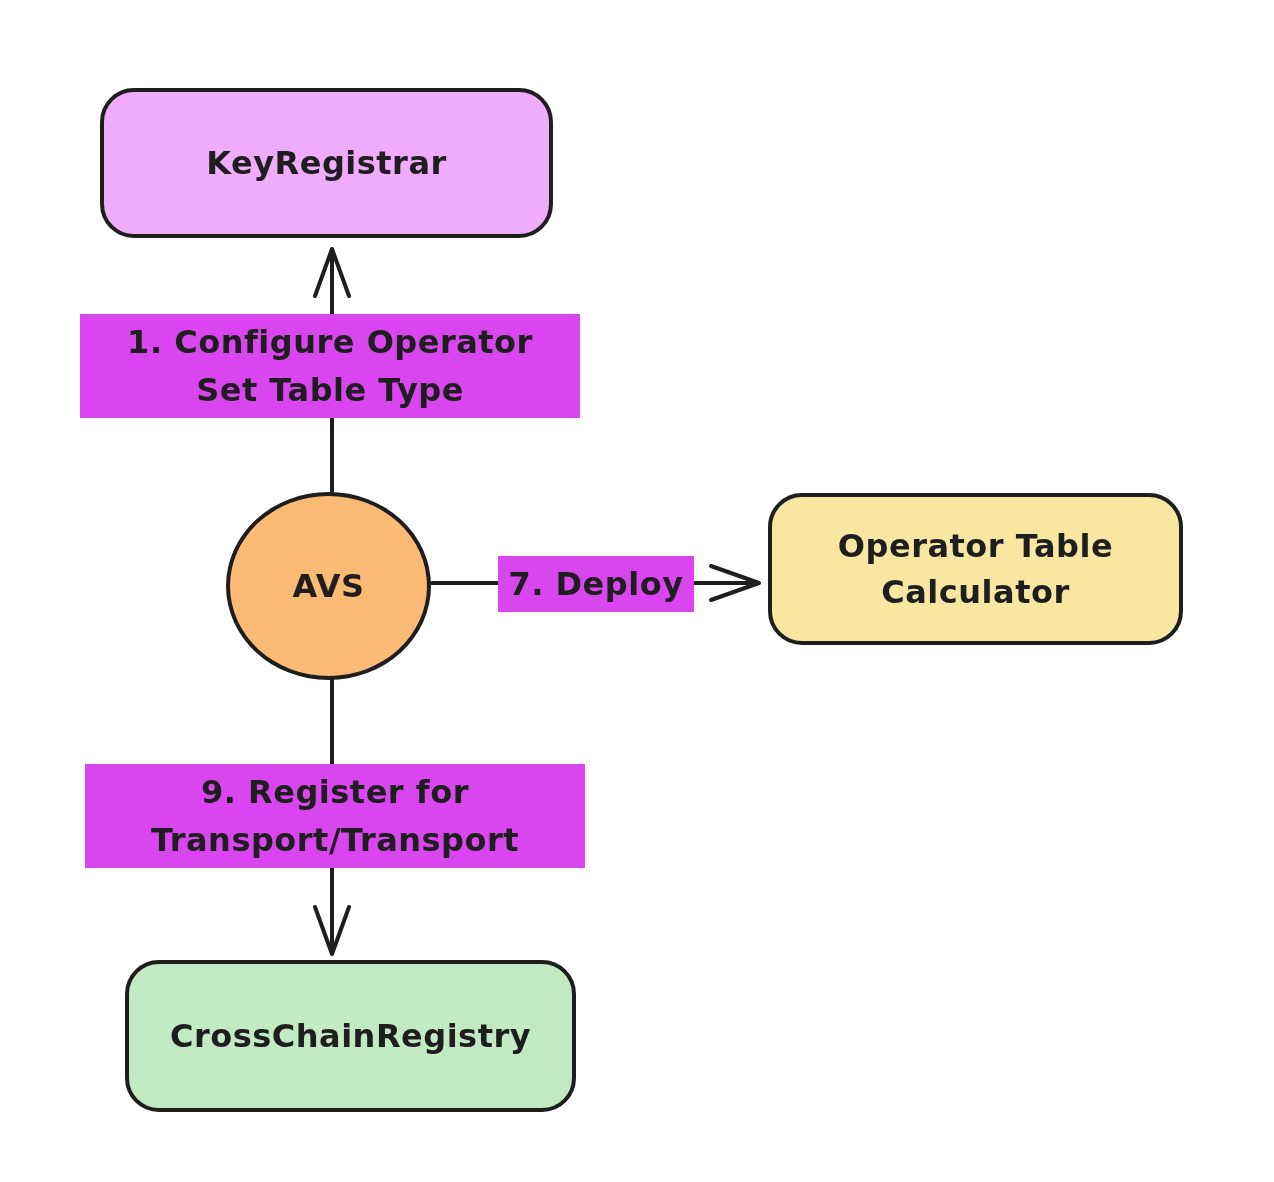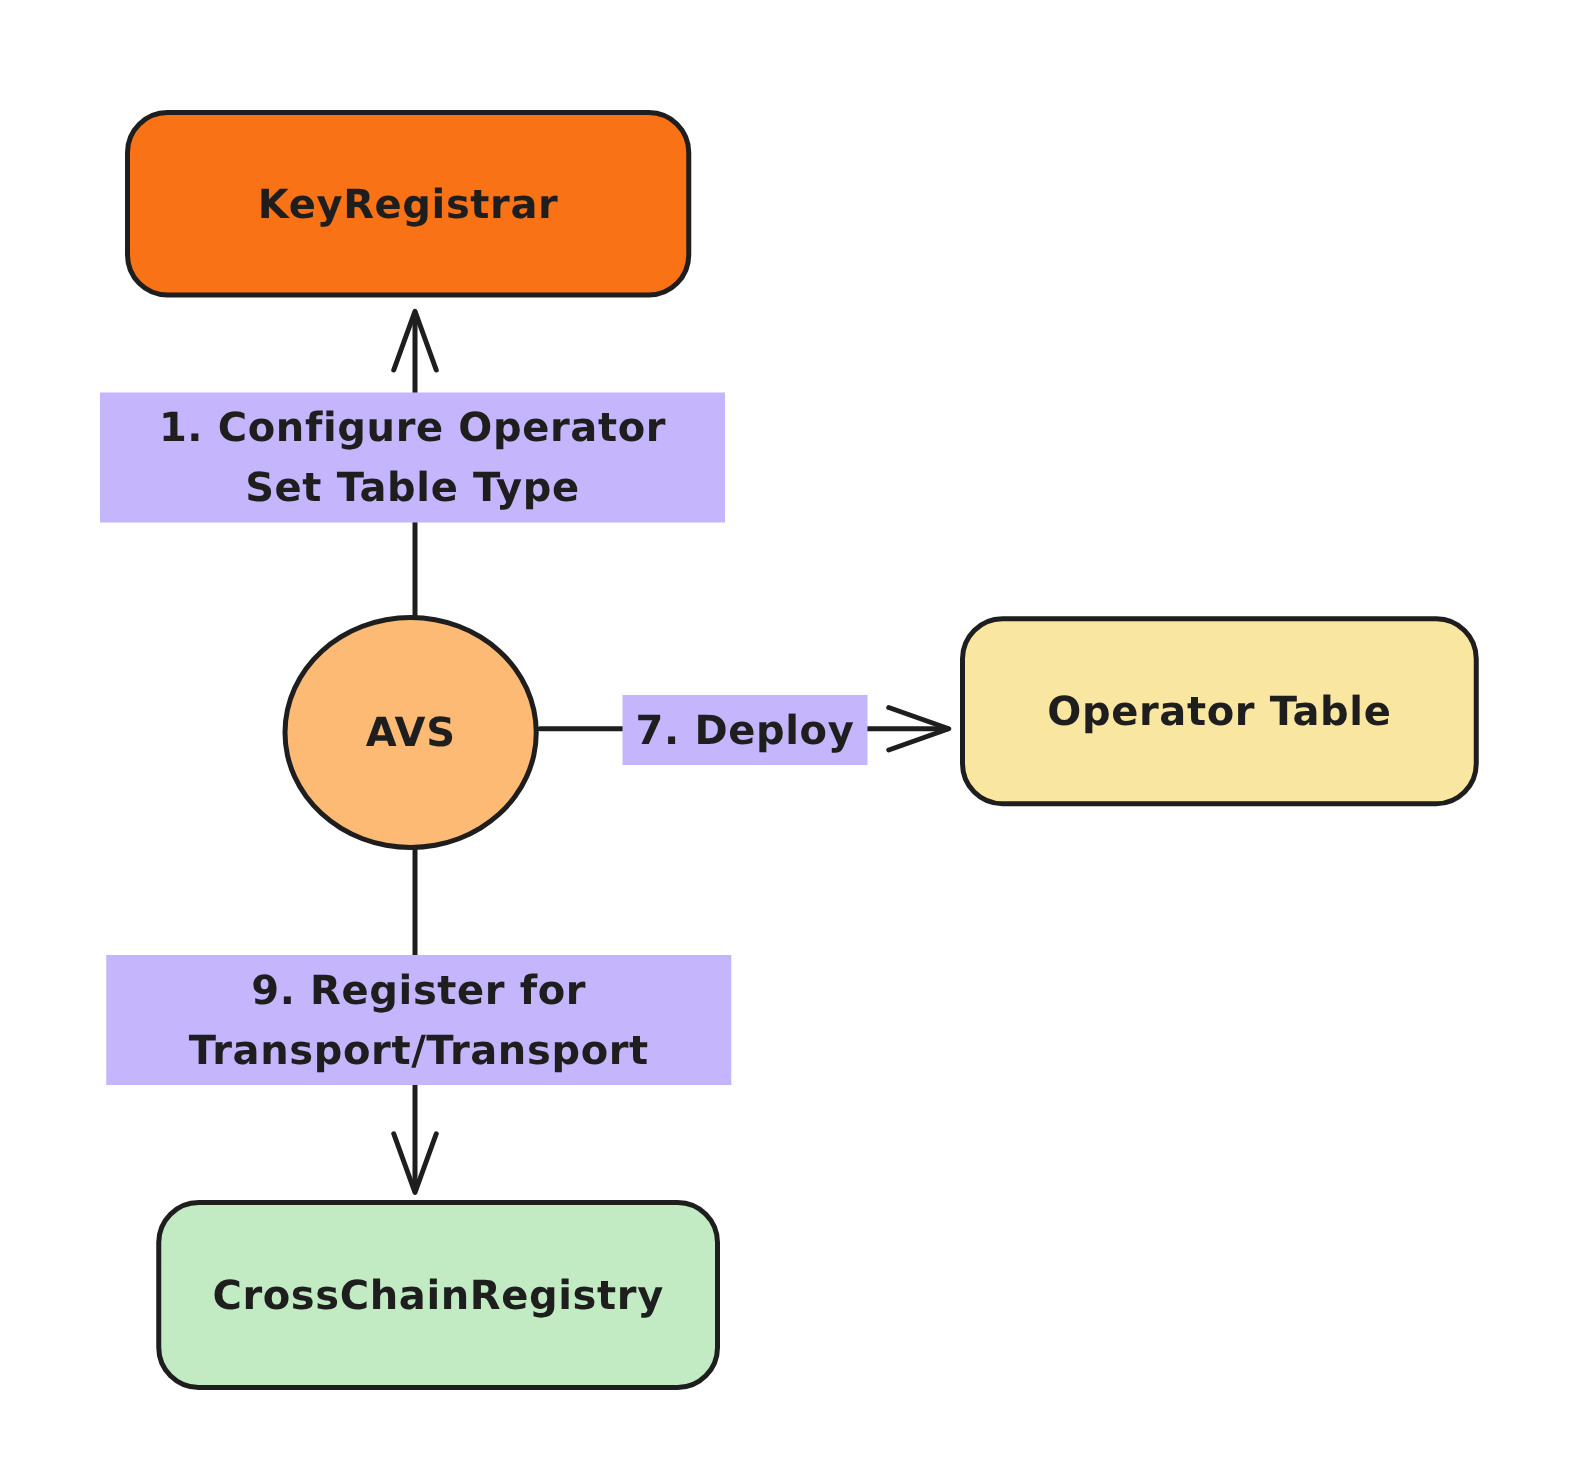--- a/index.html
+++ b/index.html
@@ -47,21 +47,21 @@
   }
   .node-rect {
     border-radius: 34px;
   }
   .node-key-registrar   { left: 100px; top: 88px;  width: 453px; height: 150px; }
   .node-avs             { left: 226px; top: 492px; width: 205px; height: 188px; border-radius: 50%; }
   .node-operator-table  { left: 768px; top: 493px; width: 415px; height: 152px; }
   .node-cross-chain     { left: 102px; top: 960px; width: 451px; height: 152px; }
   .edge-label {
     position: absolute;
-    background: #c4b5fd;
+    background: #d946ef;
     font-size: 32px;
     font-weight: 700;
     text-align: center;
     line-height: 1.5;
     letter-spacing: 0.5px;
     padding: 4px 0;
   }
   .edge-label-configure { left: 80px;  top: 314px; width: 500px; }
   .edge-label-deploy    { left: 498px; top: 556px; width: 196px; }
   .edge-label-register  { left: 85px;  top: 764px; width: 500px; }
@@ -79,30 +79,31 @@
     <g>
       <line x1="432" y1="583" x2="758" y2="583"></line>
       <path d="M711 566 L759 583 L711 600"></path>
     </g>
     <g>
       <line x1="332" y1="680" x2="332" y2="952"></line>
       <path d="M315 907 L332 954 L349 907"></path>
     </g>
   </svg>
 
-  <div class="node node-rect node-key-registrar" style="background-color: #f97316;">
+  <div class="node node-rect node-key-registrar" style="background-color: #f0abfc;">
     <span>KeyRegistrar</span>
   </div>
 
   <div class="node node-avs" style="background-color: #fdba74;">
     <span>AVS</span>
   </div>
 
   <div class="node node-rect node-operator-table" style="background-color: rgb(249, 231, 161);">
     <span>Operator Table</span>
+    <span>Calculator</span>
   </div>
 
   <div class="node node-rect node-cross-chain" style="background-color: rgb(195, 235, 195); margin-left: 23px;">
     <span>CrossChainRegistry</span>
   </div>
 
   <div class="edge-label edge-label-configure">
     <div>1. Configure Operator</div>
     <div>Set Table Type</div>
   </div>

